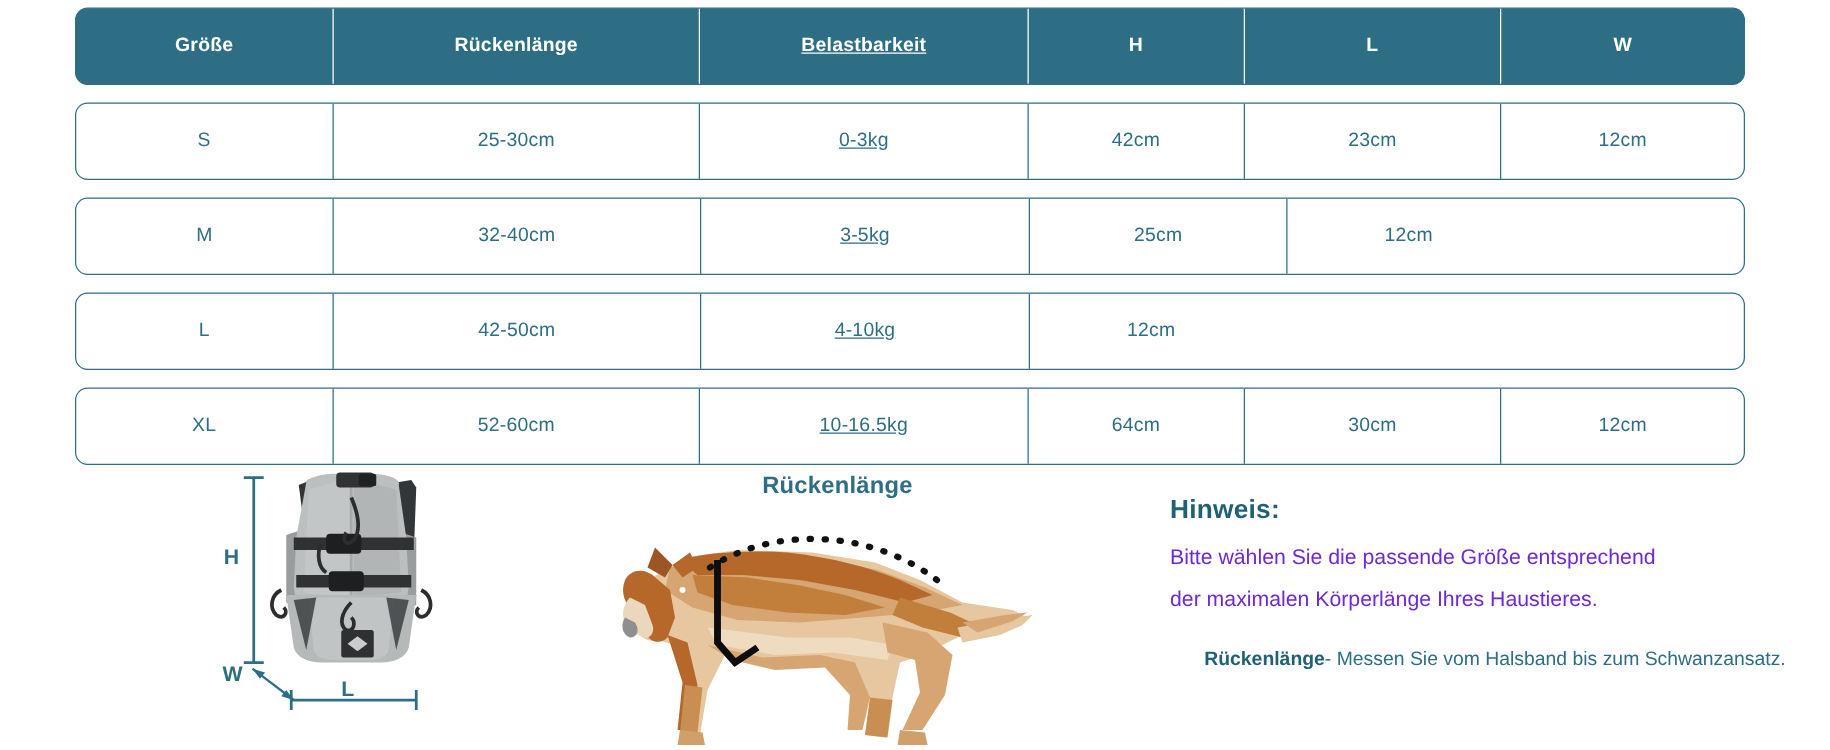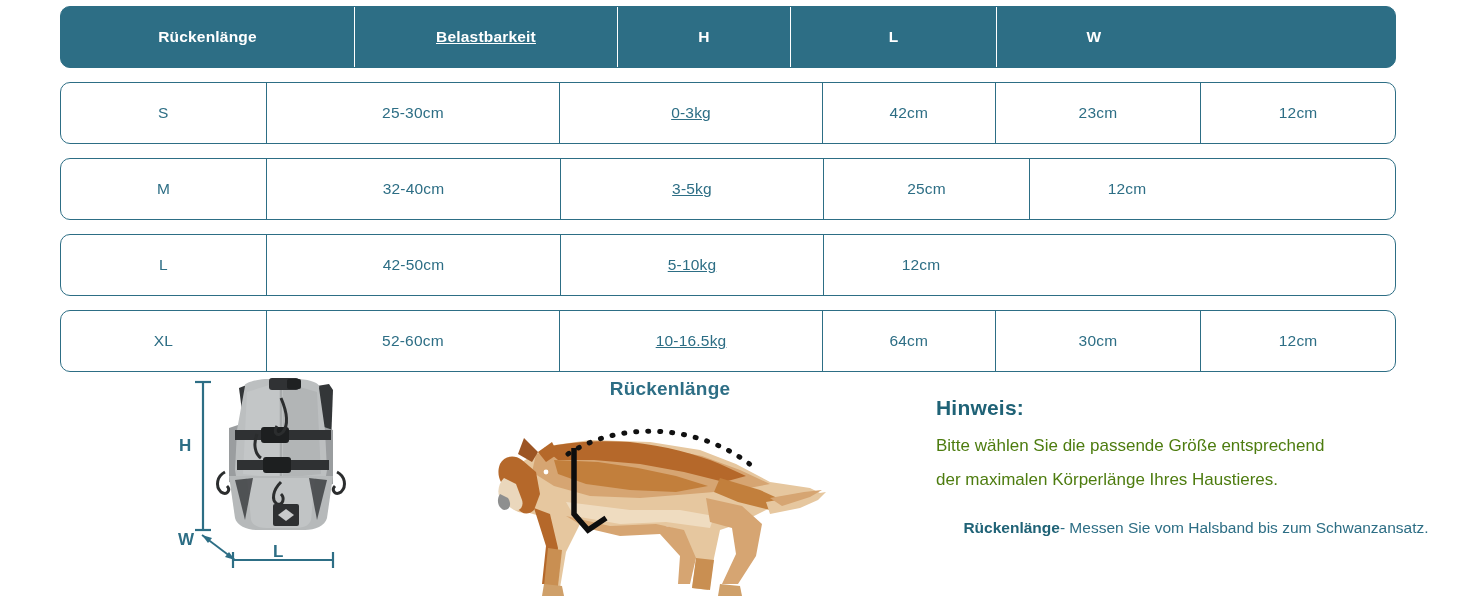--- a/index.html
+++ b/index.html
@@ -109,21 +109,21 @@
     margin-left:43px;
   }
   #note-heading{
     color:#1f6276;
     font-weight:bold;
     font-size:21px;
     margin:0 0 9px 0;
     letter-spacing:.2px;
   }
   .note-line{
-    color:#4d7c0f;
+    color:#6d28d9;
     font-size:17px;
     line-height:34px;
     white-space:nowrap;
   }
   #note-foot{
     margin-top:22px;
     font-size:15.5px;
     color:#2d6e85;
     white-space:nowrap;
     text-align:center;
@@ -132,20 +132,21 @@
     font-weight:bold;
     color:#1f6276;
   }
 </style>
 </head>
 <body>
 
 <div id="size-table">
 
   <div class="trow header">
+    <div class="cell c0">Größe</div>
     <div class="cell c1">Rückenlänge</div>
     <div class="cell c2">Belastbarkeit</div>
     <div class="cell c3">H</div>
     <div class="cell c4">L</div>
     <div class="cell c5">W</div>
   </div>
 
   <div class="trow body">
     <div class="cell c0 size">S</div>
     <div class="cell c1">25-30cm</div>
@@ -159,21 +160,21 @@
     <div class="cell c0 size">M</div>
     <div class="cell c1">32-40cm</div>
     <div class="cell c2">3-5kg</div>
     <div class="cell c4">25cm</div>
     <div class="cell c5">12cm</div>
   </div>
 
   <div class="trow body">
     <div class="cell c0 size">L</div>
     <div class="cell c1">42-50cm</div>
-    <div class="cell c2">5-10kg</div>
+    <div class="cell c2">4-10kg</div>
     <div class="cell c5">12cm</div>
   </div>
 
   <div class="trow body">
     <div class="cell c0 size">XL</div>
     <div class="cell c1">52-60cm</div>
     <div class="cell c2">10-16.5kg</div>
     <div class="cell c3">64cm</div>
     <div class="cell c4">30cm</div>
     <div class="cell c5">12cm</div>

